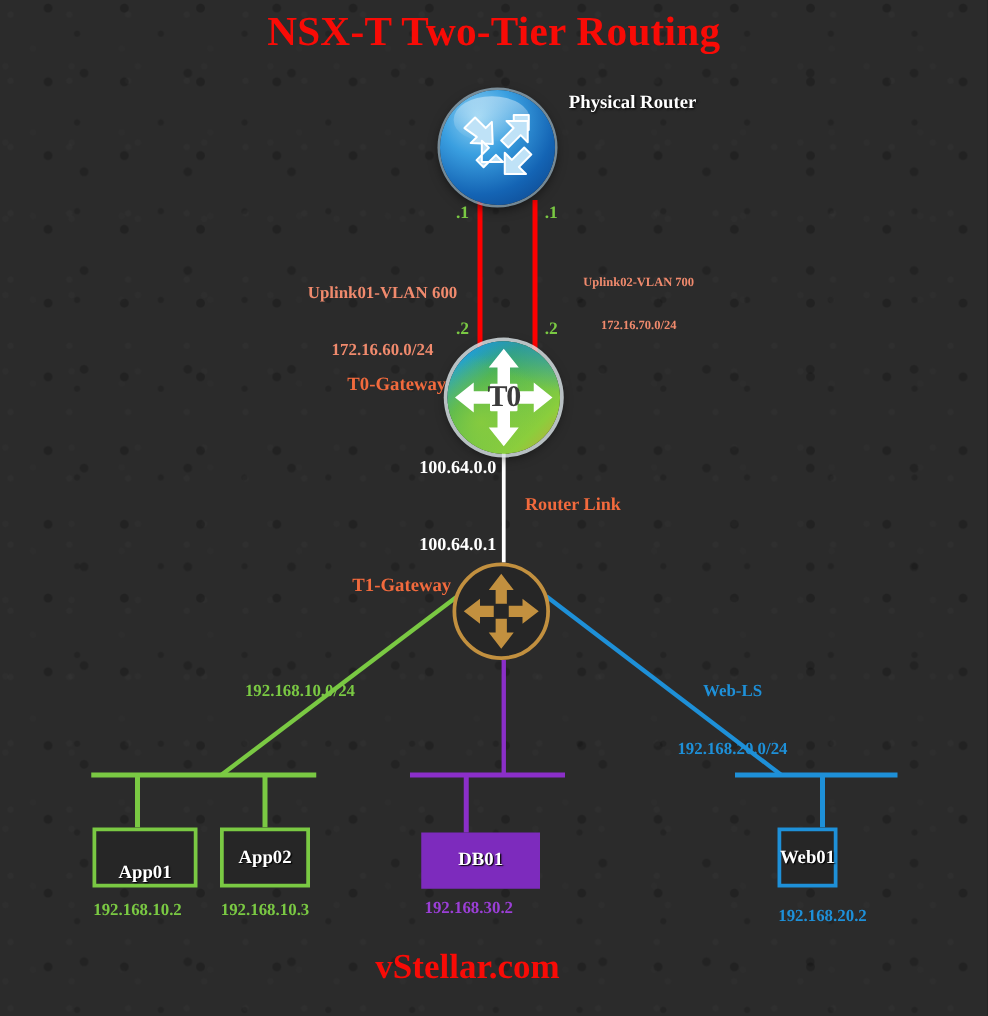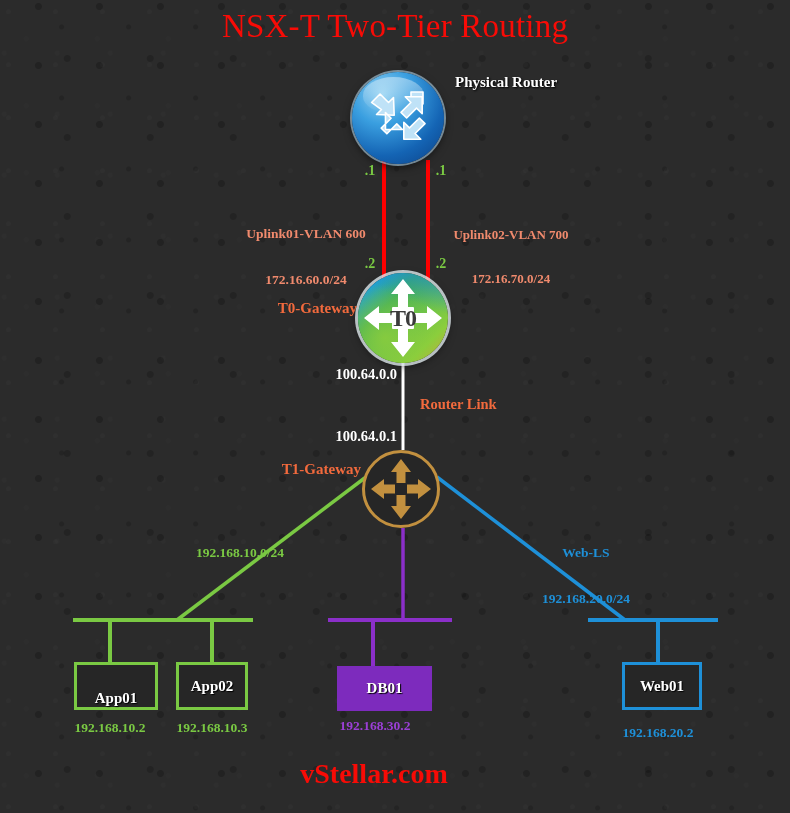--- a/index.html
+++ b/index.html
@@ -36,21 +36,21 @@
     line-height: 1.12;
     text-align: center;
   }
   
   #title {
     position: absolute;
     left: 0; top: 8px;
     width: 790px;
     text-align: center;
     font-size: 33px;
-    font-weight: normal;
+    font-weight: bold;
     color: #f80b06;
     letter-spacing: 0.2px;
   }
   #footer {
     position: absolute;
     left: 0; top: 758px;
     width: 748px;
     text-align: center;
     font-size: 28px;
     font-weight: bold;
@@ -183,21 +183,21 @@
   </div>
   <div class="lbl" style="left:455px;top:74px;font-size:15px;color:#ffffff;text-shadow:1px 1px 2px #000;text-align:left;">Physical Router</div>
 
   <div class="lbl" style="left:360px;top:163px;width:20px;font-size:14px;color:#7ac943;">.1</div>
   <div class="lbl" style="left:431px;top:163px;width:20px;font-size:14px;color:#7ac943;">.1</div>
 
   <div class="lbl" style="left:232px;top:196px;width:148px;font-size:13.5px;color:#f08a6d;">
     <div>Uplink01-VLAN 600</div>
     <div>172.16.60.0/24</div>
   </div>
-  <div class="lbl" style="left:437px;top:199px;width:148px;font-size:13px;color:#f08a6d;">
+  <div class="lbl" style="left:437px;top:199px;width:148px;font-size:10px;color:#f08a6d;">
     <div>Uplink02-VLAN 700</div>
     <div>172.16.70.0/24</div>
   </div>
 
   <div class="lbl" style="left:360px;top:256px;width:20px;font-size:14px;color:#7ac943;">.2</div>
   <div class="lbl" style="left:431px;top:256px;width:20px;font-size:14px;color:#7ac943;">.2</div>
 
   <div class="node" id="t0-node">
     <div class="facet"></div>
     <svg width="90" height="90" viewBox="0 0 90 90" style="position:absolute;left:0;top:0;z-index:3;">
@@ -249,20 +249,20 @@
   <div class="vm-box vm-outline" id="vm-app02" style="left:176px;top:662px;width:72px;height:48px;color:#7ac943;">
     <span>App02</span>
   </div>
   <div class="ip-lbl" style="left:162px;top:720px;width:100px;color:#7ac943;">192.168.10.3</div>
 
   <div class="vm-box vm-filled" id="vm-db01" style="left:337px;top:666px;width:95px;height:45px;background:#7d2bbd;">
     <span>DB01</span>
   </div>
   <div class="ip-lbl" style="left:325px;top:718px;width:100px;color:#9b3fd6;">192.168.30.2</div>
 
-  <div class="vm-box vm-outline" id="vm-web01" style="left:622px;top:662px;width:80px;height:48px;color:#1e90d8;">
+  <div class="vm-box vm-outline" id="vm-web01" style="left:622px;top:662px;width:48px;height:48px;color:#1e90d8;">
     <span>Web01</span>
   </div>
   <div class="ip-lbl" style="left:608px;top:725px;width:100px;color:#1e90d8;">192.168.20.2</div>
 
   <div id="footer">vStellar.com</div>
 
 </div>
 
 </body></html>

